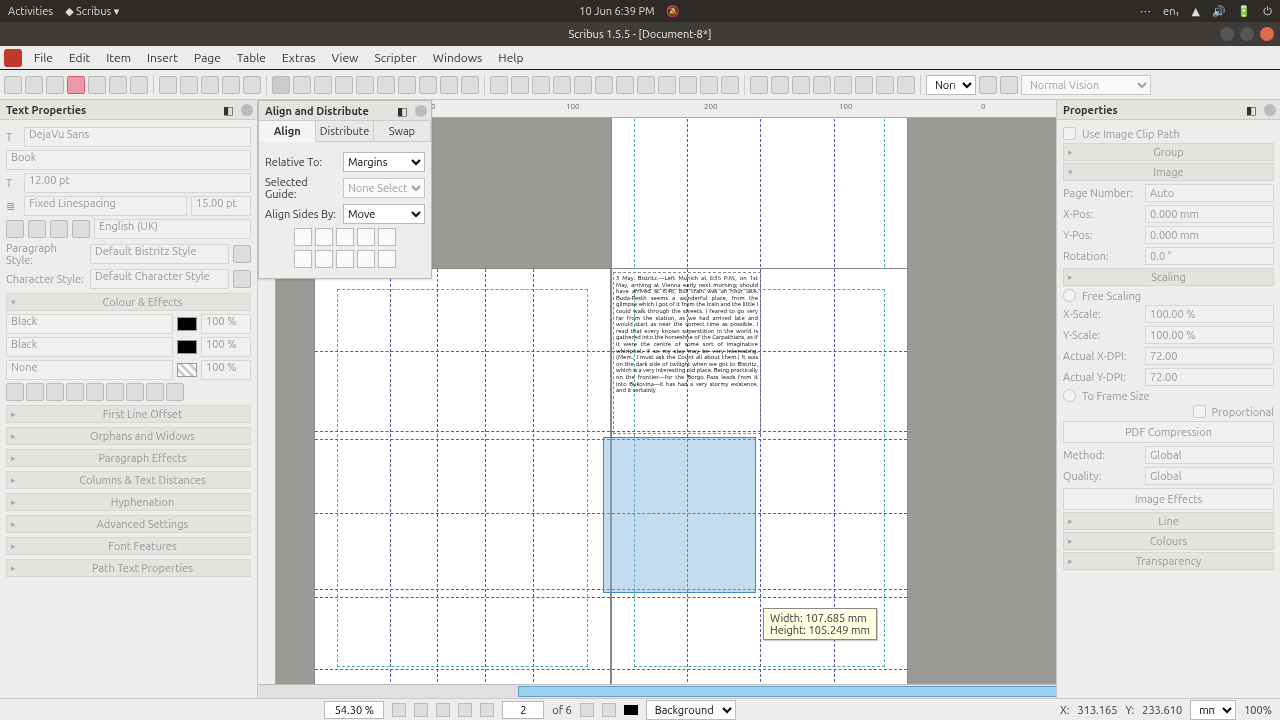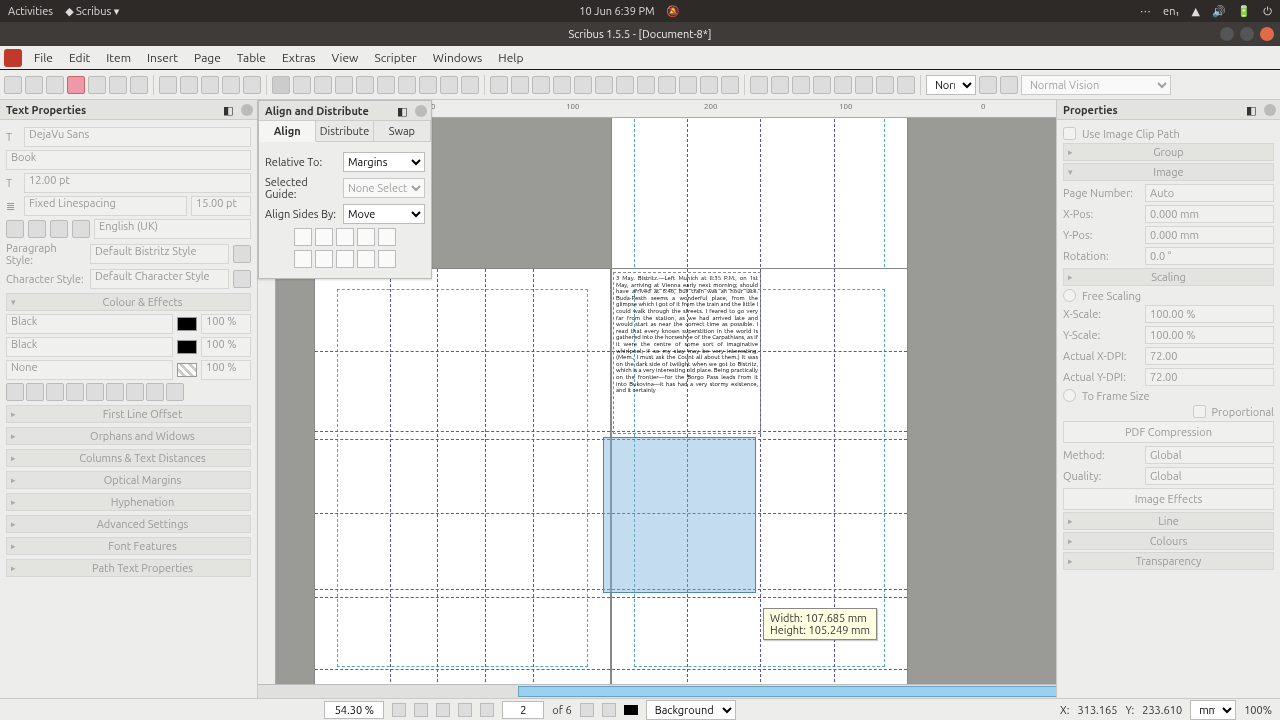--- a/index.html
+++ b/index.html
@@ -22,21 +22,21 @@
 .menu-item { padding: 3px 8px; font-size: 12px; }
 
 
 .toolbar { height: 30px; background: #ededeb; border-bottom: 1px solid #c9c9c7; display: flex; align-items: center; padding: 0 4px; gap: 3px; }
 .tbtn { width: 18px; height: 18px; background: #ddd; border: 1px solid #bbb; border-radius: 2px; }
 .tbtn.sel { background: #ccc; }
 .tbtn.red { background: #e9a; border-color: #c66; }
 .tsep { width: 1px; height: 20px; background: #ccc; margin: 0 2px; }
 .tsel { height: 20px; border: 1px solid #bbb; background: #fff; font-size: 11px; padding: 0 4px; }
 .tsel-sm { width: 50px; }
-.tsel-md { width: 150px; }
+.tsel-md { width: 130px; }
 
 
 .main { display: flex; height: calc(100% - 22px - 24px - 24px - 30px - 22px); }
 .panel { background: #ededeb; border-right: 1px solid #c9c9c7; display: flex; flex-direction: column; }
 .panel.right { border-right: none; border-left: 1px solid #c9c9c7; }
 .panel-hdr { height: 20px; display: flex; align-items: center; padding: 0 6px; font-weight: bold; font-size: 11px; background: #e3e3e0; border-bottom: 1px solid #ccc; position: relative; }
 .panel-hdr .pin { position: absolute; right: 22px; width: 12px; height: 12px; }
 .panel-hdr .close { position: absolute; right: 4px; width: 12px; height: 12px; background: #bbb; border-radius: 50%; }
 
 
@@ -275,22 +275,22 @@
           <div class="tbtn"></div>
           <div class="tbtn"></div>
           <div class="tbtn"></div>
           <div class="tbtn"></div>
           <div class="tbtn"></div>
           <div class="tbtn"></div>
       </div>
 
       <div class="tp-section-hdr">First Line Offset</div>
       <div class="tp-section-hdr">Orphans and Widows</div>
+      <div class="tp-section-hdr">Paragraph Effects</div>
       <div class="tp-section-hdr">Columns &amp; Text Distances</div>
-      <div class="tp-section-hdr">Optical Margins</div>
       <div class="tp-section-hdr">Hyphenation</div>
       <div class="tp-section-hdr">Advanced Settings</div>
       <div class="tp-section-hdr">Font Features</div>
       <div class="tp-section-hdr">Path Text Properties</div>
     </div>
   </div>
 
   <div class="canvas-wrap">
     <div class="ruler-top">
       <span class="tick" style="left:155px">0</span>

